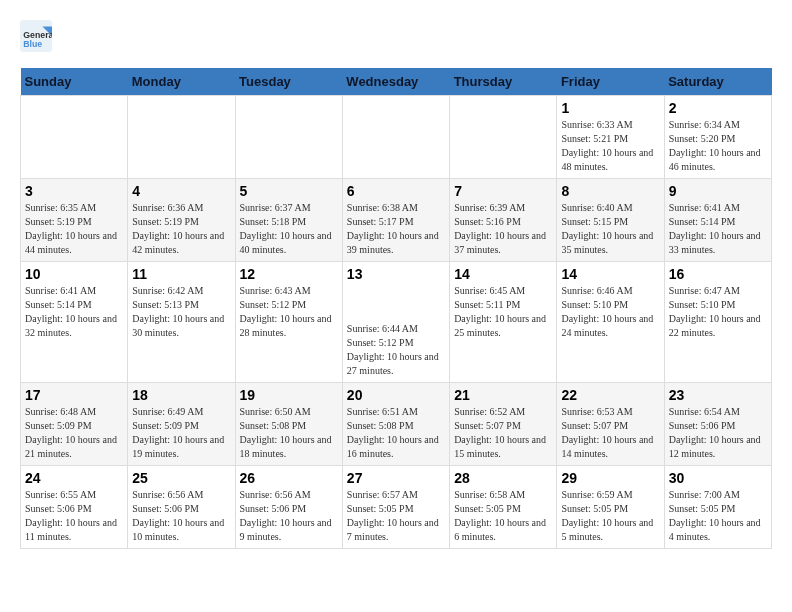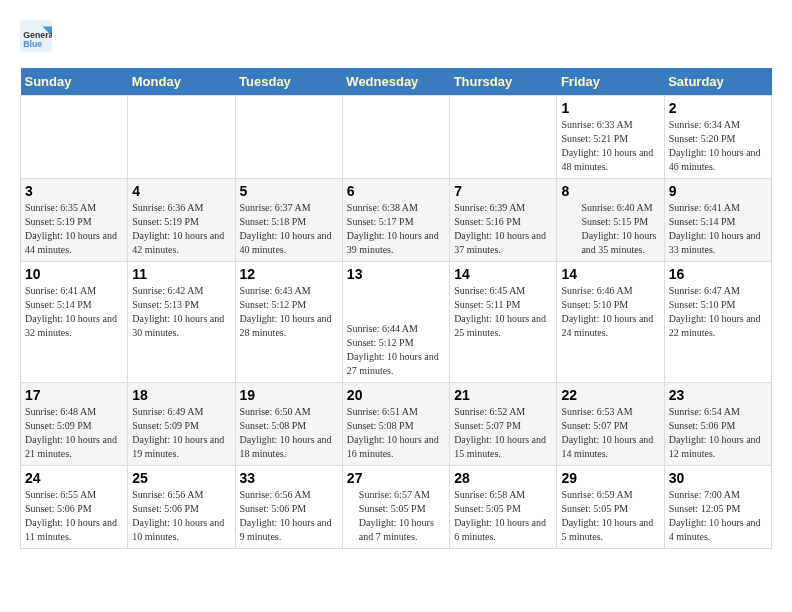--- a/index.html
+++ b/index.html
@@ -38,21 +38,21 @@
       font-size: 16px;
       color: #555;
     }
     table {
       width: 100%;
       border-collapse: collapse;
       font-size: 11px;
     }
     thead th {
       background-color: #3a7abf;
-      color: #fef9c3;
+      color: #0f172a;
       padding: 6px 4px;
       text-align: left;
       font-size: 13px;
       font-weight: bold;
     }
     tbody td {
       vertical-align: top;
       padding: 4px;
       border: 1px solid #ddd;
       width: calc(100% / 7);
@@ -154,21 +154,21 @@
 Daylight: 10 hours and 39 minutes.</div>
         </td>
         <td>
           <span class="day-number">7</span>
           <div class="day-info" style="white-space: pre-line;">Sunrise: 6:39 AM
 Sunset: 5:16 PM
 Daylight: 10 hours and 37 minutes.</div>
         </td>
         <td>
           <span class="day-number">8</span>
-          <div class="day-info" style="white-space: pre-line; margin-left: 20px;">Sunrise: 6:40 AM
+          <div class="day-info" style="white-space: pre-line;">Sunrise: 6:40 AM
 Sunset: 5:15 PM
 Daylight: 10 hours and 35 minutes.</div>
         </td>
         <td>
           <span class="day-number">9</span>
           <div class="day-info" style="white-space: pre-line;">Sunrise: 6:41 AM
 Sunset: 5:14 PM
 Daylight: 10 hours and 33 minutes.</div>
         </td>
       </tr>
@@ -267,44 +267,44 @@
 Sunset: 5:06 PM
 Daylight: 10 hours and 11 minutes.</div>
         </td>
         <td>
           <span class="day-number">25</span>
           <div class="day-info" style="white-space: pre-line;">Sunrise: 6:56 AM
 Sunset: 5:06 PM
 Daylight: 10 hours and 10 minutes.</div>
         </td>
         <td>
-          <span class="day-number">33</span>
+          <span class="day-number">26</span>
           <div class="day-info" style="white-space: pre-line;">Sunrise: 6:56 AM
 Sunset: 5:06 PM
 Daylight: 10 hours and 9 minutes.</div>
         </td>
         <td>
           <span class="day-number">27</span>
-          <div class="day-info" style="white-space: pre-line; margin-left: 12px;">Sunrise: 6:57 AM
+          <div class="day-info" style="white-space: pre-line;">Sunrise: 6:57 AM
 Sunset: 5:05 PM
 Daylight: 10 hours and 7 minutes.</div>
         </td>
         <td>
           <span class="day-number">28</span>
           <div class="day-info" style="white-space: pre-line;">Sunrise: 6:58 AM
 Sunset: 5:05 PM
 Daylight: 10 hours and 6 minutes.</div>
         </td>
         <td>
           <span class="day-number">29</span>
           <div class="day-info" style="white-space: pre-line;">Sunrise: 6:59 AM
 Sunset: 5:05 PM
 Daylight: 10 hours and 5 minutes.</div>
         </td>
         <td>
           <span class="day-number">30</span>
           <div class="day-info" style="white-space: pre-line;">Sunrise: 7:00 AM
-Sunset: 12:05 PM
+Sunset: 5:05 PM
 Daylight: 10 hours and 4 minutes.</div>
         </td>
       </tr>
     </tbody>
 </table>
 
 </body></html>

